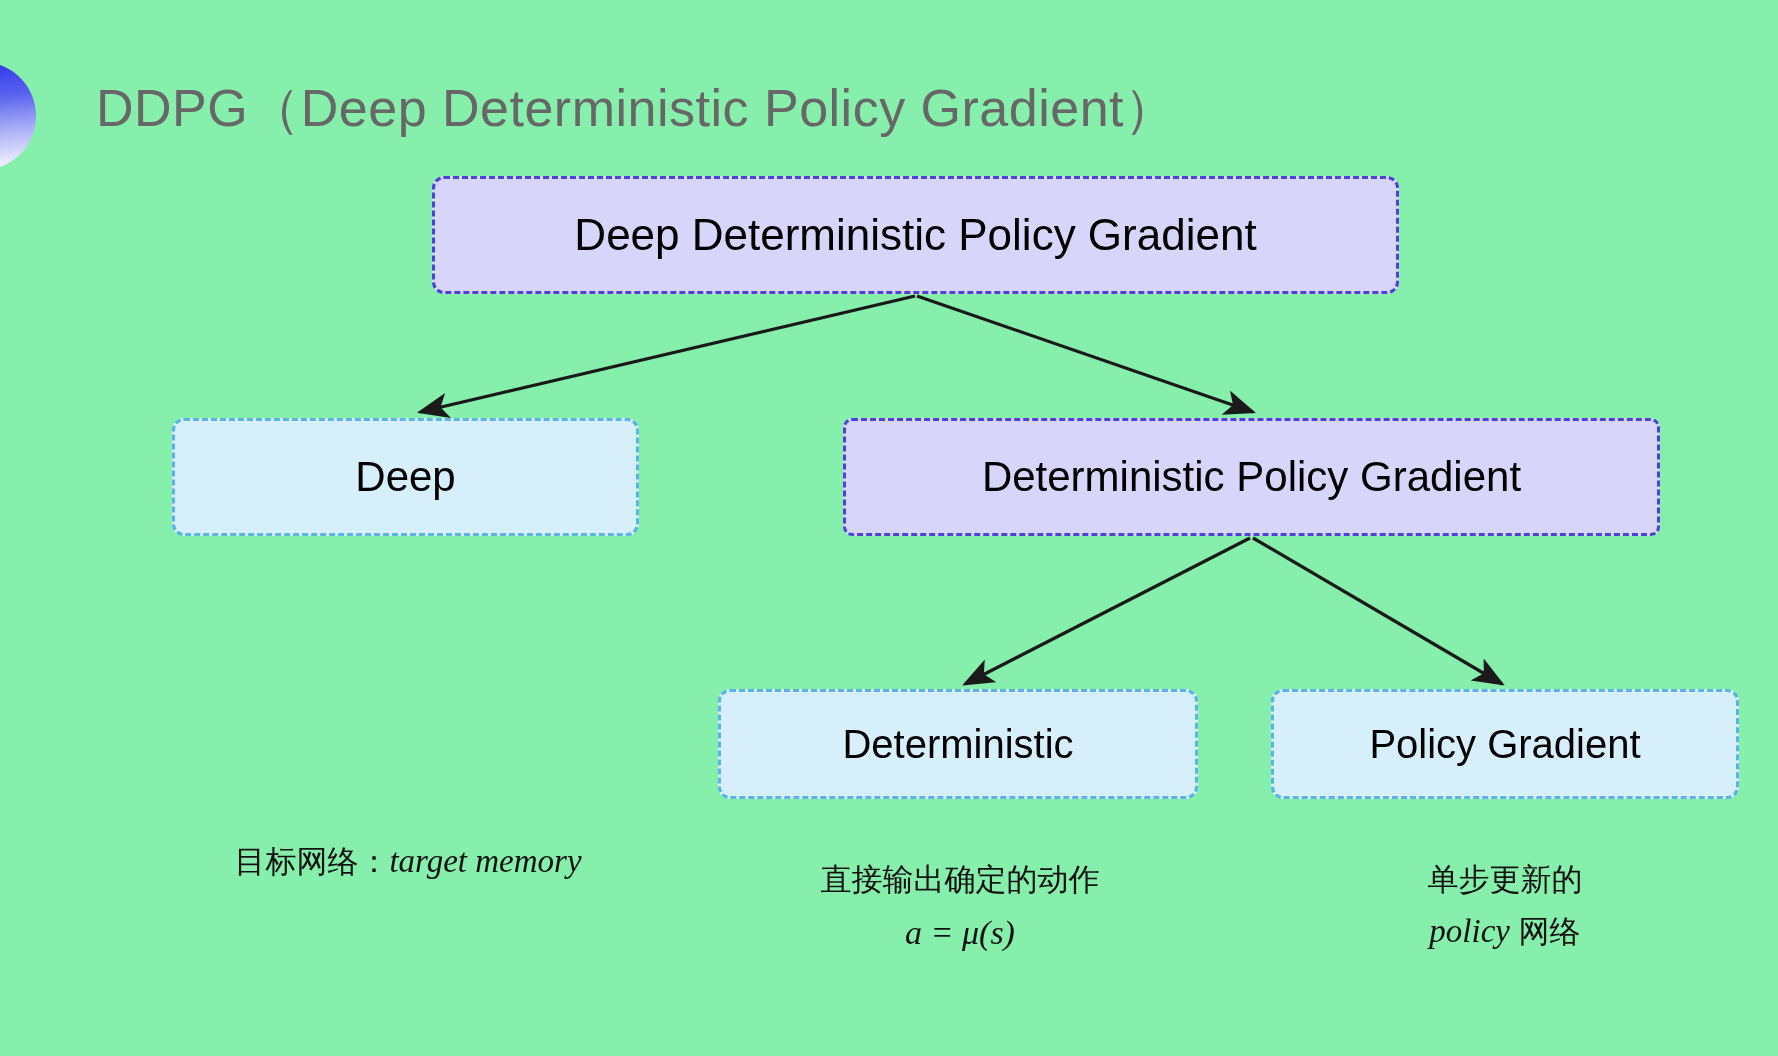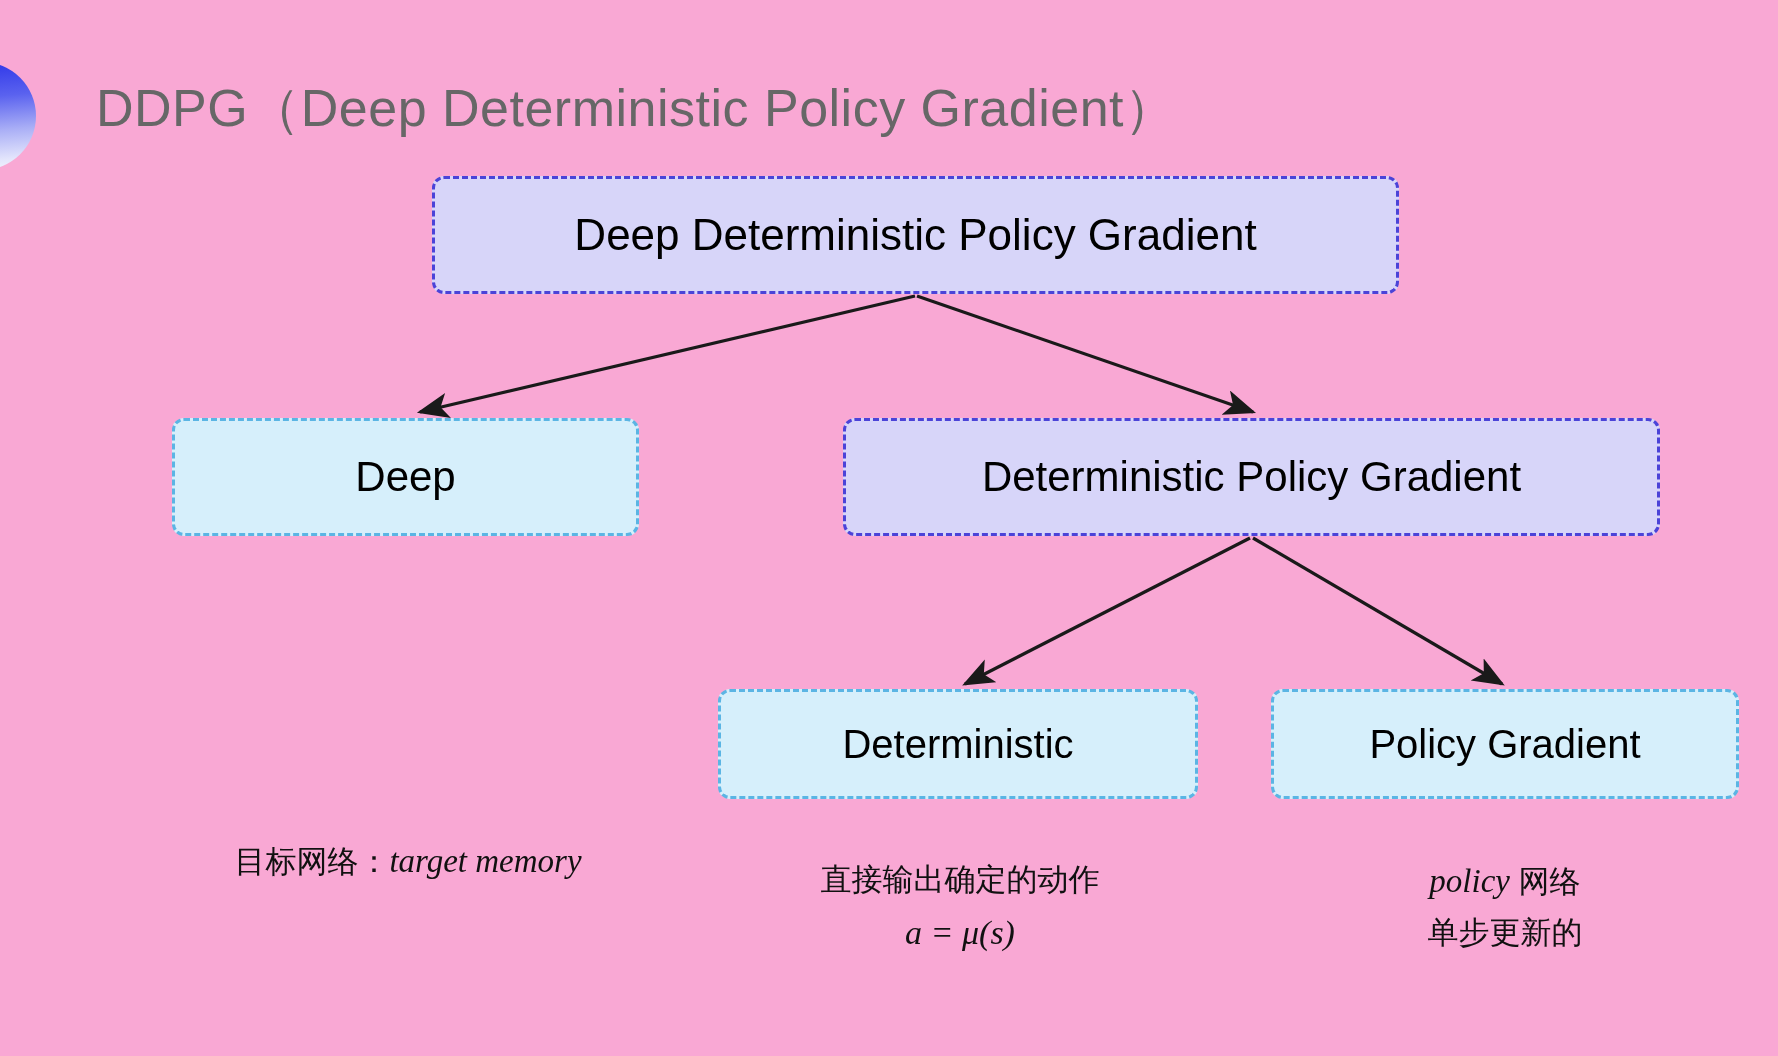--- a/index.html
+++ b/index.html
@@ -8,21 +8,21 @@
     padding: 0;
     background: #ffffff;
   }
   body {
     font-family: "Liberation Sans", "DejaVu Sans", sans-serif;
   }
   #slide {
     position: relative;
     width: 1778px;
     height: 1056px;
-    background: #f9a8d4;
+    background: #86efac;
     overflow: hidden;
   }
 
   
   #title-bullet {
     position: absolute;
     left: -30px;
     top: 62px;
     width: 66px;
     height: 108px;
@@ -76,20 +76,21 @@
     width: 467px;
     height: 118px;
     font-size: 42px;
   }
   #node-dpg {
     left: 843px;
     top: 418px;
     width: 817px;
     height: 118px;
     font-size: 42px;
+    border-radius: 9px;
   }
   #node-deterministic {
     left: 718px;
     top: 689px;
     width: 480px;
     height: 110px;
     font-size: 40px;
     border-radius: 12px;
   }
   #node-policy-gradient {
@@ -182,17 +183,17 @@
   <div id="caption-deep" class="caption">
     <span class="caption-line"><span>目标网络：</span><span class="mono-italic">target memory</span></span>
   </div>
 
   <div id="caption-deterministic" class="caption">
     <span class="caption-line">直接输出确定的动作</span>
     <span class="caption-line formula">a = μ(s)</span>
   </div>
 
   <div id="caption-policy-gradient" class="caption">
+    <span class="caption-line">单步更新的</span>
     <span class="caption-line"><span class="mono-italic">policy</span><span> 网络</span></span>
-    <span class="caption-line">单步更新的</span>
   </div>
 
 </div>
 
 </body></html>

